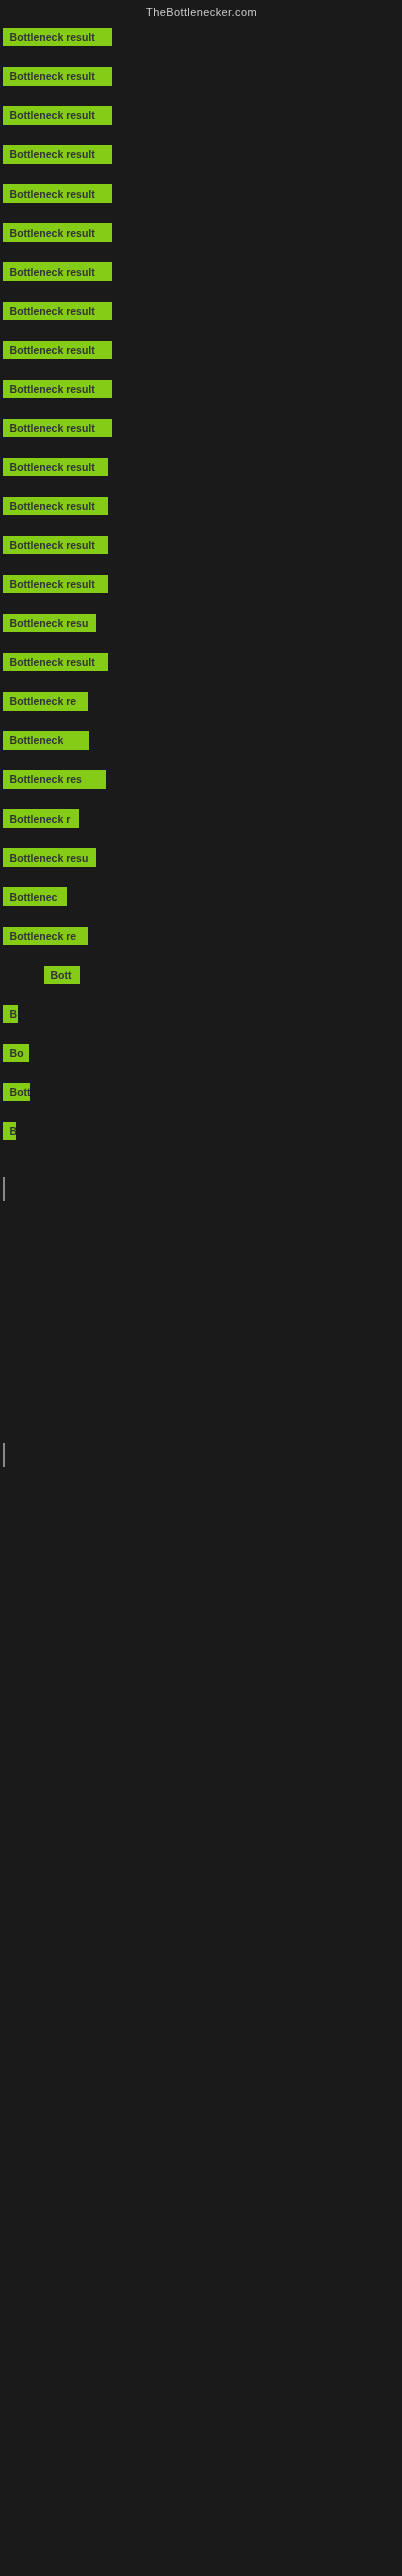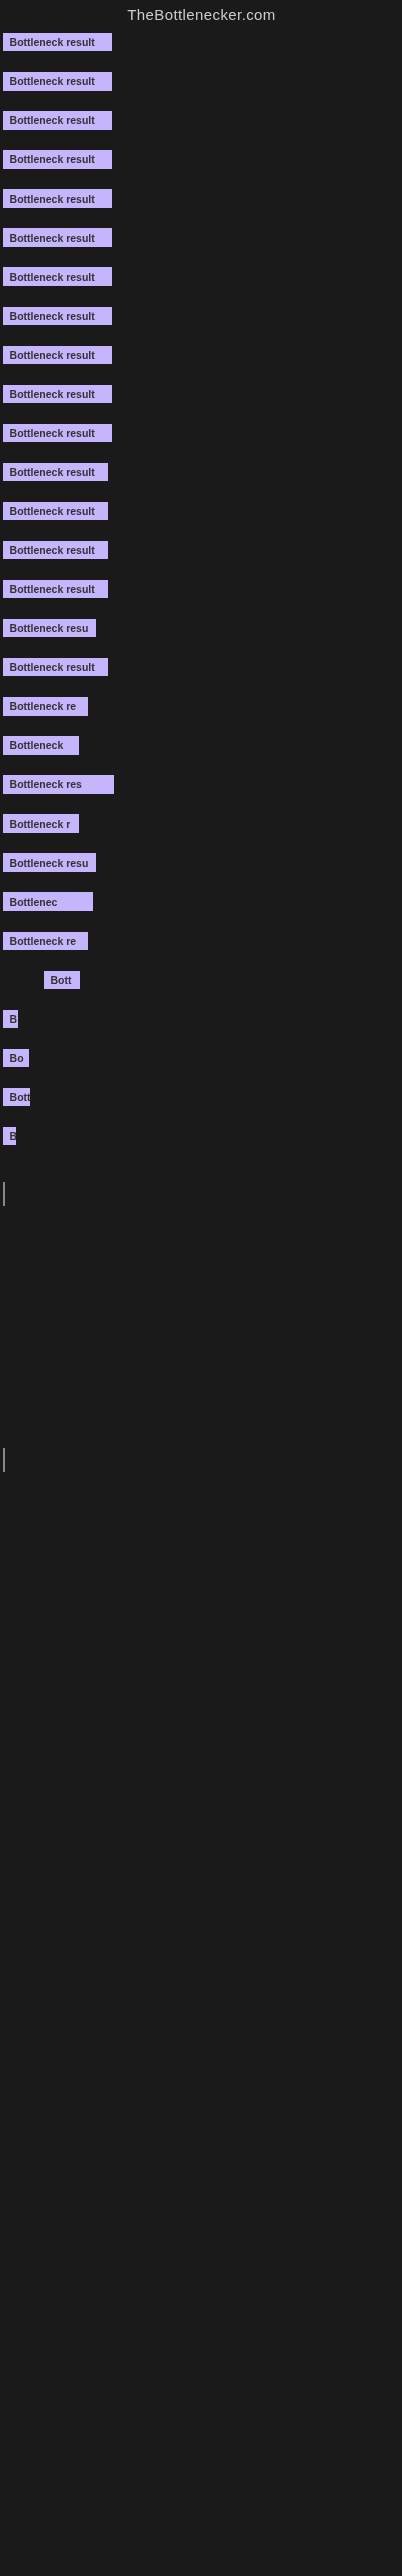--- a/index.html
+++ b/index.html
@@ -12,27 +12,27 @@
       background-color: #1a1a1a;
       width: 403px;
       min-height: 2576px;
       font-family: Arial, sans-serif;
       position: relative;
     }
 
     .site-title {
       text-align: center;
       color: #cccccc;
-      font-size: 15px;
+      font-size: 11px;
       padding: 6.4px 0 9.7px 0;
       letter-spacing: 0.4px;
     }
 
     .bottleneck-bar {
-      background-color: #c4b5fd;
+      background-color: #84cc16;
       color: #333;
       font-size: 10.5px;
       font-weight: 600;
       padding: 3.2px 6.4px;
       margin: 0 0 14.5px 3.2px;
       display: inline-block;
       white-space: nowrap;
       overflow: hidden;
     }
 
@@ -65,25 +65,25 @@
     <div class="bar-row"><div class="bottleneck-bar" style="width: 109px;">Bottleneck result</div></div>
     <div class="bar-row"><div class="bottleneck-bar" style="width: 109px;">Bottleneck result</div></div>
     <div class="bar-row"><div class="bottleneck-bar" style="width: 109px;">Bottleneck result</div></div>
     <div class="bar-row"><div class="bottleneck-bar" style="width: 105px;">Bottleneck result</div></div>
     <div class="bar-row"><div class="bottleneck-bar" style="width: 105px;">Bottleneck result</div></div>
     <div class="bar-row"><div class="bottleneck-bar" style="width: 105px;">Bottleneck result</div></div>
     <div class="bar-row"><div class="bottleneck-bar" style="width: 105px;">Bottleneck result</div></div>
     <div class="bar-row"><div class="bottleneck-bar" style="width: 93px;">Bottleneck resu</div></div>
     <div class="bar-row"><div class="bottleneck-bar" style="width: 105px;">Bottleneck result</div></div>
     <div class="bar-row"><div class="bottleneck-bar" style="width: 85px;">Bottleneck re</div></div>
-    <div class="bar-row"><div class="bottleneck-bar" style="width: 76px;">Bottleneck</div></div>
-    <div class="bar-row"><div class="bottleneck-bar" style="width: 111px;">Bottleneck res</div></div>
+    <div class="bar-row"><div class="bottleneck-bar" style="width: 86px;">Bottleneck</div></div>
+    <div class="bar-row"><div class="bottleneck-bar" style="width: 103px;">Bottleneck res</div></div>
     <div class="bar-row"><div class="bottleneck-bar" style="width: 76px;">Bottleneck r</div></div>
     <div class="bar-row"><div class="bottleneck-bar" style="width: 93px;">Bottleneck resu</div></div>
-    <div class="bar-row"><div class="bottleneck-bar" style="width: 90px;">Bottlenec</div></div>
+    <div class="bar-row"><div class="bottleneck-bar" style="width: 64px;">Bottlenec</div></div>
     <div class="bar-row"><div class="bottleneck-bar" style="width: 85px;">Bottleneck re</div></div>
     <div class="bar-row"><div class="bottleneck-bar" style="width: 36px; margin-left: 44px;">Bott</div></div>
     <div class="bar-row"><div class="bottleneck-bar" style="width: 14.5px;">B</div></div>
     <div class="bar-row"><div class="bottleneck-bar" style="width: 26px;">Bo</div></div>
     <div class="bar-row"><div class="bottleneck-bar" style="width: 27px;">Bottler</div></div>
     <div class="bar-row"><div class="bottleneck-bar" style="width: 12px;">B</div></div>
   </div>
 
 <div style="height: 161px; position: relative;">
   <div class="cursor-line" style="top: 16px;"></div>

